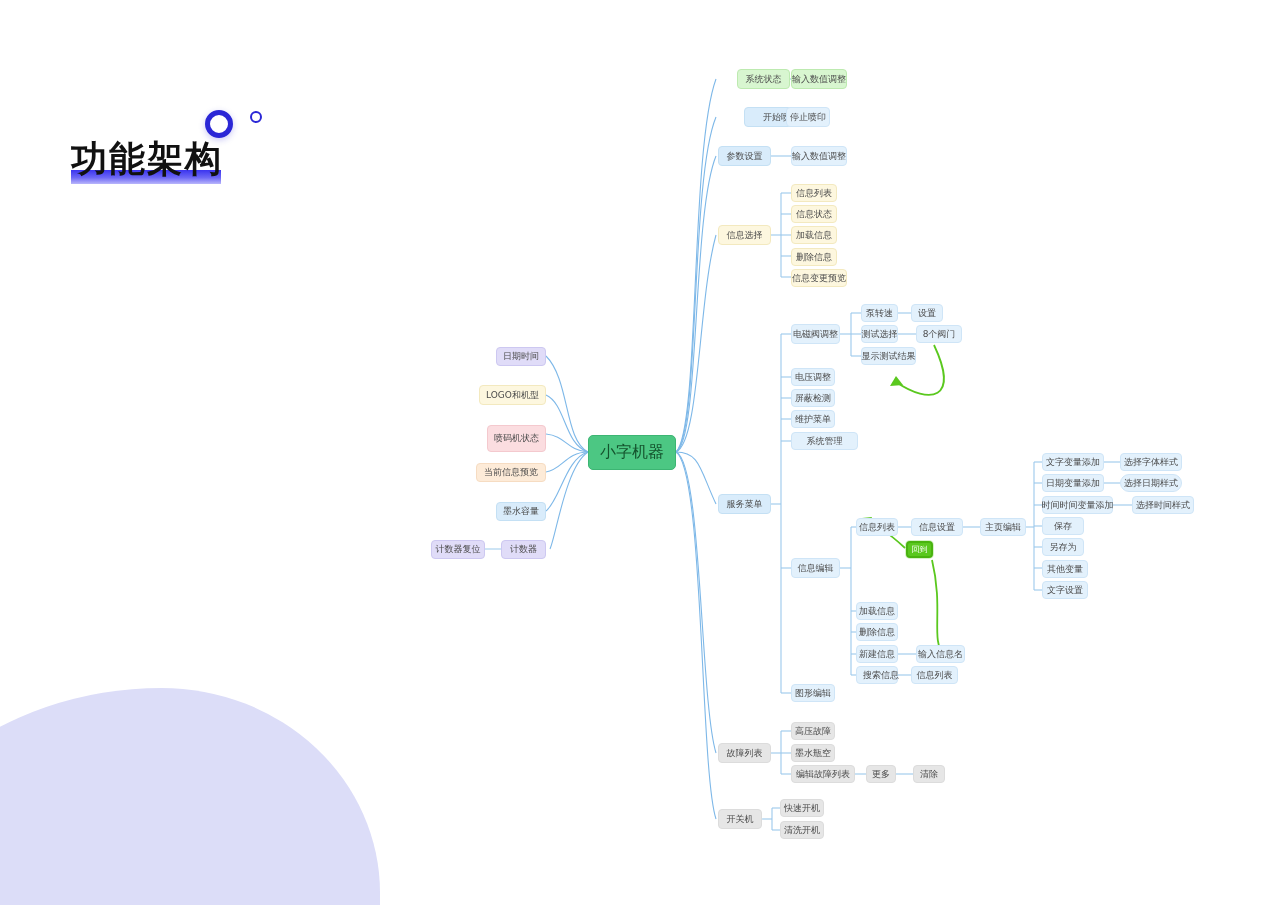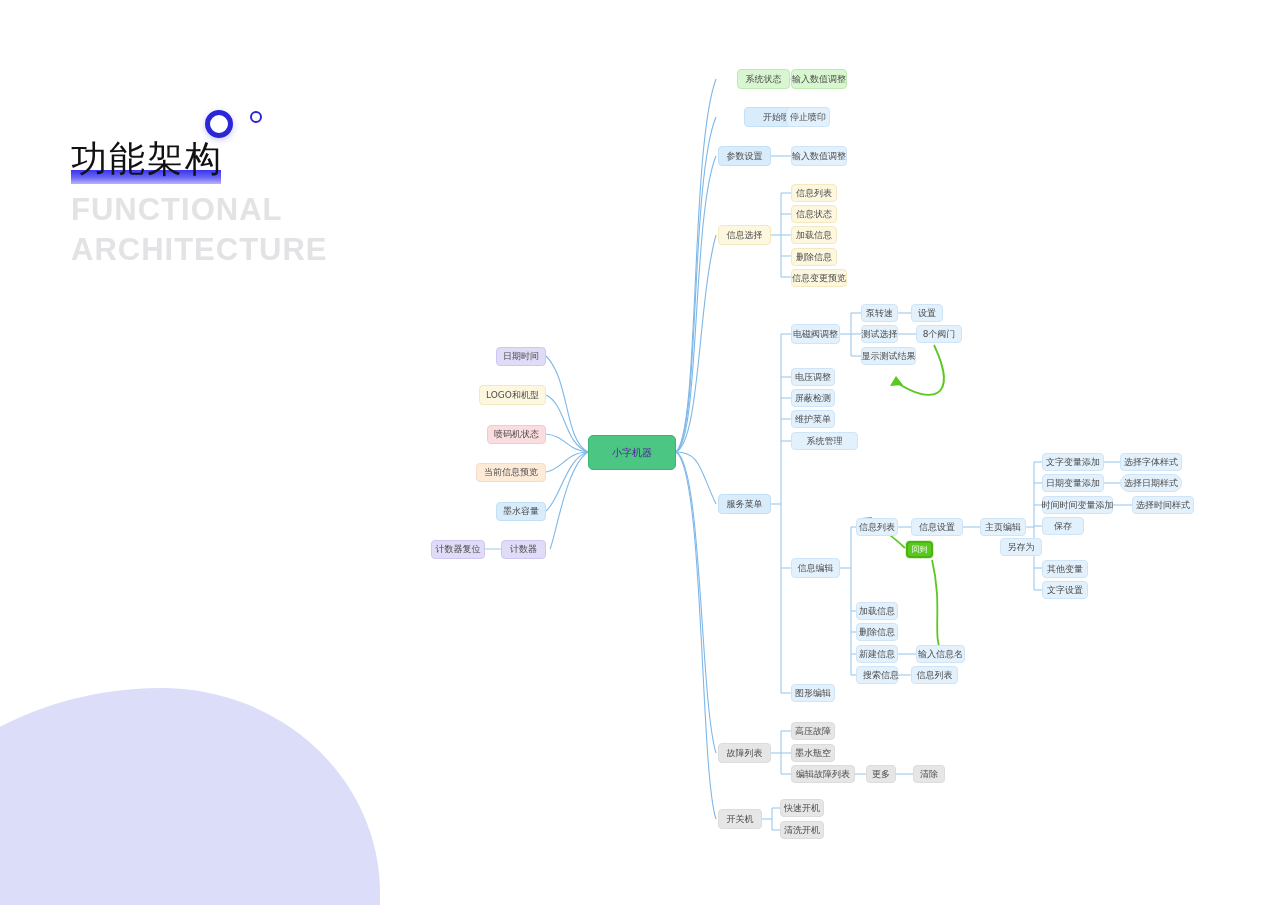--- a/index.html
+++ b/index.html
@@ -13,36 +13,36 @@
   
   .blob{position:absolute;left:-140px;top:688px;width:520px;height:320px;
         background:#dcddf8;border-radius:58% 42% 0 0 / 78% 64% 0 0;}
   .ring{position:absolute;border-radius:50%;border-style:solid;border-color:#2b27d6;}
   .ring-lg{left:205px;top:110px;width:18px;height:18px;border-width:5px;
            box-shadow:0 2px 6px rgba(43,39,214,.25);}
   .ring-sm{left:250px;top:111px;width:8px;height:8px;border-width:2px;}
 
   
   .title-wrap{position:absolute;left:71px;top:138px;}
-  .title-cn{font-size:36px;font-weight:normal;color:#111;letter-spacing:2px;
+  .title-cn{font-size:36px;font-weight:bold;color:#111;letter-spacing:2px;
             line-height:42px;position:relative;z-index:2;
             font-family:"DejaVu Sans","Liberation Sans",sans-serif;}
   .title-bar{position:absolute;left:0;top:32px;width:150px;height:14px;z-index:1;
              background:linear-gradient(180deg,#3a34ef 0%,#6d68f5 55%,#b9b6fb 100%);}
   .title-en{position:absolute;left:71px;top:190px;width:420px;
             font-size:31px;line-height:40px;font-weight:bold;color:#e3e3e6;
             letter-spacing:1px;
             font-family:"Liberation Sans","DejaVu Sans",sans-serif;}
 
   
   .node{position:absolute;box-sizing:border-box;display:flex;align-items:center;
         justify-content:center;border-radius:4px;border:1px solid transparent;
         font-size:9px;color:#4c4c4c;white-space:nowrap;padding:0 5px;
         font-family:"DejaVu Sans","Liberation Sans",sans-serif;}
-  .c-root{background:#4cc783;border-color:#3cb573;color:#4c1d95;font-size:10px;
+  .c-root{background:#4cc783;border-color:#3cb573;color:#14532d;font-size:16px;
           border-radius:5px;}
   .c-blue{background:#d9ecfb;border-color:#c4e0f4;}
   .c-blue2{background:#e3f1fc;border-color:#cfe5f7;}
   .c-green{background:#d8f6d0;border-color:#bdeab0;}
   .c-yellow{background:#fdf7df;border-color:#f3e9bf;}
   .c-grey{background:#e6e6e6;border-color:#dcdcdc;}
   .c-lav{background:#e0dcf8;border-color:#cdc8f1;}
   .c-pink{background:#fbdde0;border-color:#f4c9ce;}
   .c-peach{background:#fdebd8;border-color:#f6dcc2;}
   .c-badge{background:#5ac81e;border:2px solid #49b30f;color:#fff;border-radius:4px;
@@ -56,24 +56,20 @@
 <div id="stage">
 
   <div class="blob"></div>
   <div class="ring ring-lg"></div>
   <div class="ring ring-sm"></div>
 
   <div class="title-wrap">
     <div class="title-bar"></div>
     <div class="title-cn">功能架构</div>
   </div>
-  <div class="title-en">
-    <div>FUNCTIONAL</div>
-    <div>ARCHITECTURE</div>
-  </div>
 
   <svg class="links">
     <g fill="none" stroke="#7eb8e8" stroke-width="1.1">
 
       <path d="M676,452 C700,430 690,150 716,79"></path>
       <path d="M676,452 C700,435 690,180 716,117"></path>
       <path d="M676,452 C700,440 692,215 716,156"></path>
       <path d="M676,452 C700,442 698,300 716,235"></path>
       <path d="M676,452 C700,452 700,470 716,504"></path>
       <path d="M676,452 C702,462 700,700 716,753"></path>
@@ -209,21 +205,21 @@
   <div class="node c-blue2" style="left:911px;top:518px;width:52px;height:18px;">信息设置</div>
   <div class="node c-blue2" style="left:980px;top:518px;width:46px;height:18px;">主页编辑</div>
 
   <div class="node c-blue2" style="left:1042px;top:453px;width:62px;height:18px;">文字变量添加</div>
   <div class="node c-blue2" style="left:1120px;top:453px;width:62px;height:18px;">选择字体样式</div>
   <div class="node c-blue2" style="left:1042px;top:474px;width:62px;height:18px;">日期变量添加</div>
   <div class="node c-blue2" style="left:1120px;top:474px;width:62px;height:18px;border-radius:9px;">选择日期样式</div>
   <div class="node c-blue2" style="left:1042px;top:496px;width:71px;height:18px;">时间时间变量添加</div>
   <div class="node c-blue2" style="left:1132px;top:496px;width:62px;height:18px;">选择时间样式</div>
   <div class="node c-blue2" style="left:1042px;top:517px;width:42px;height:18px;">保存</div>
-  <div class="node c-blue2" style="left:1000px;top:538px;width:42px;height:18px;">另存为</div>
+  <div class="node c-blue2" style="left:1042px;top:538px;width:42px;height:18px;">另存为</div>
   <div class="node c-blue2" style="left:1042px;top:560px;width:46px;height:18px;">其他变量</div>
   <div class="node c-blue2" style="left:1042px;top:581px;width:46px;height:18px;text-align:center;">文字设置</div>
 
   <div class="node c-blue2" style="left:856px;top:602px;width:42px;height:18px;">加载信息</div>
   <div class="node c-blue2" style="left:856px;top:623px;width:42px;height:18px;">删除信息</div>
   <div class="node c-blue2" style="left:856px;top:645px;width:42px;height:18px;">新建信息</div>
   <div class="node c-blue2" style="left:916px;top:645px;width:49px;height:18px;">输入信息名</div>
   <div class="node c-blue2" style="left:856px;top:666px;width:42px;height:18px;padding-left:13px;">搜索信息</div>
   <div class="node c-blue2" style="left:911px;top:666px;width:47px;height:18px;">信息列表</div>
 
@@ -235,20 +231,20 @@
   <div class="node c-grey" style="left:791px;top:765px;width:64px;height:18px;">编辑故障列表</div>
   <div class="node c-grey" style="left:866px;top:765px;width:30px;height:18px;">更多</div>
   <div class="node c-grey" style="left:913px;top:765px;width:32px;height:18px;">清除</div>
 
   <div class="node c-grey" style="left:718px;top:809px;width:44px;height:20px;">开关机</div>
   <div class="node c-grey" style="left:780px;top:799px;width:44px;height:18px;">快速开机</div>
   <div class="node c-grey" style="left:780px;top:821px;width:44px;height:18px;">清洗开机</div>
 
   <div class="node c-lav" style="left:496px;top:347px;width:50px;height:19px;">日期时间</div>
   <div class="node c-yellow" style="left:479px;top:385px;width:67px;height:20px;">LOGO和机型</div>
-  <div class="node c-pink" style="left:487px;top:425px;width:59px;height:19px;">喷码机状态</div>
+  <div class="node c-pink" style="left:487px;top:425px;width:59px;height:27px;">喷码机状态</div>
   <div class="node c-peach" style="left:476px;top:463px;width:70px;height:19px;">当前信息预览</div>
   <div class="node c-blue" style="left:496px;top:502px;width:50px;height:19px;">墨水容量</div>
   <div class="node c-lav" style="left:501px;top:540px;width:45px;height:19px;">计数器</div>
   <div class="node c-lav" style="left:431px;top:540px;width:54px;height:19px;">计数器复位</div>
 
   <div class="node c-badge" style="left:906px;top:541px;width:27px;height:17px;font-size:8px;">回到</div>
 </div>
 
 </body></html>

